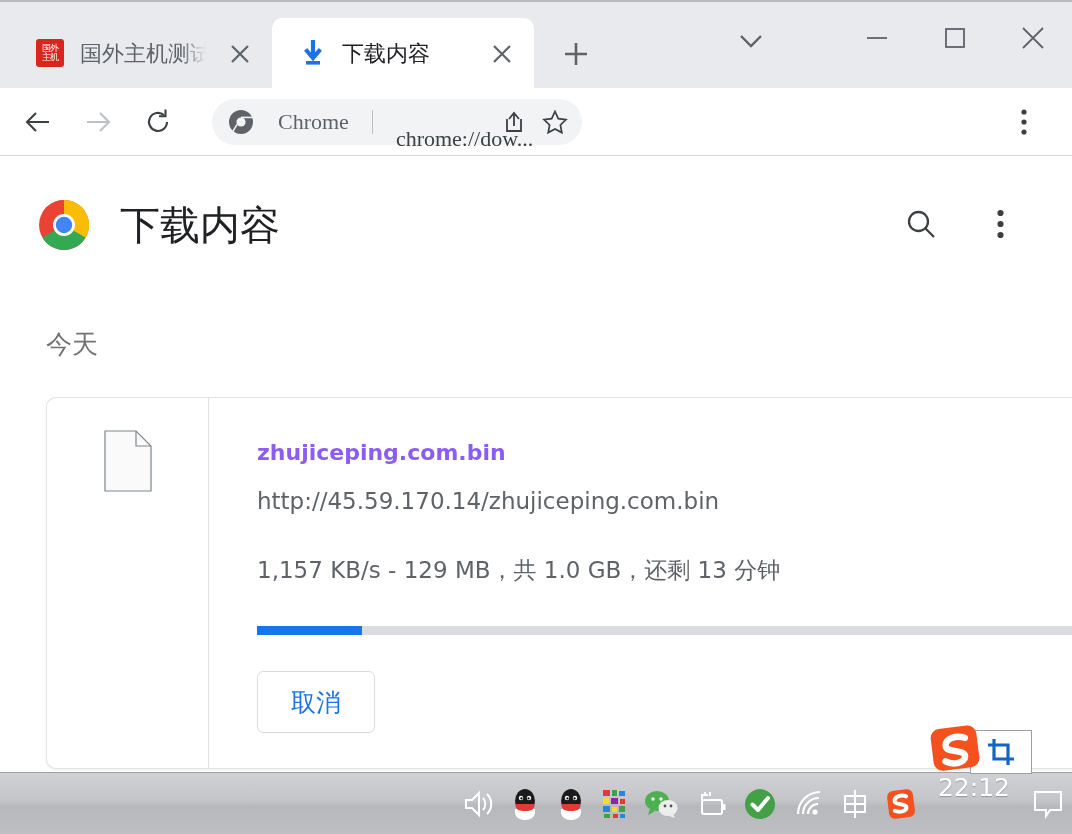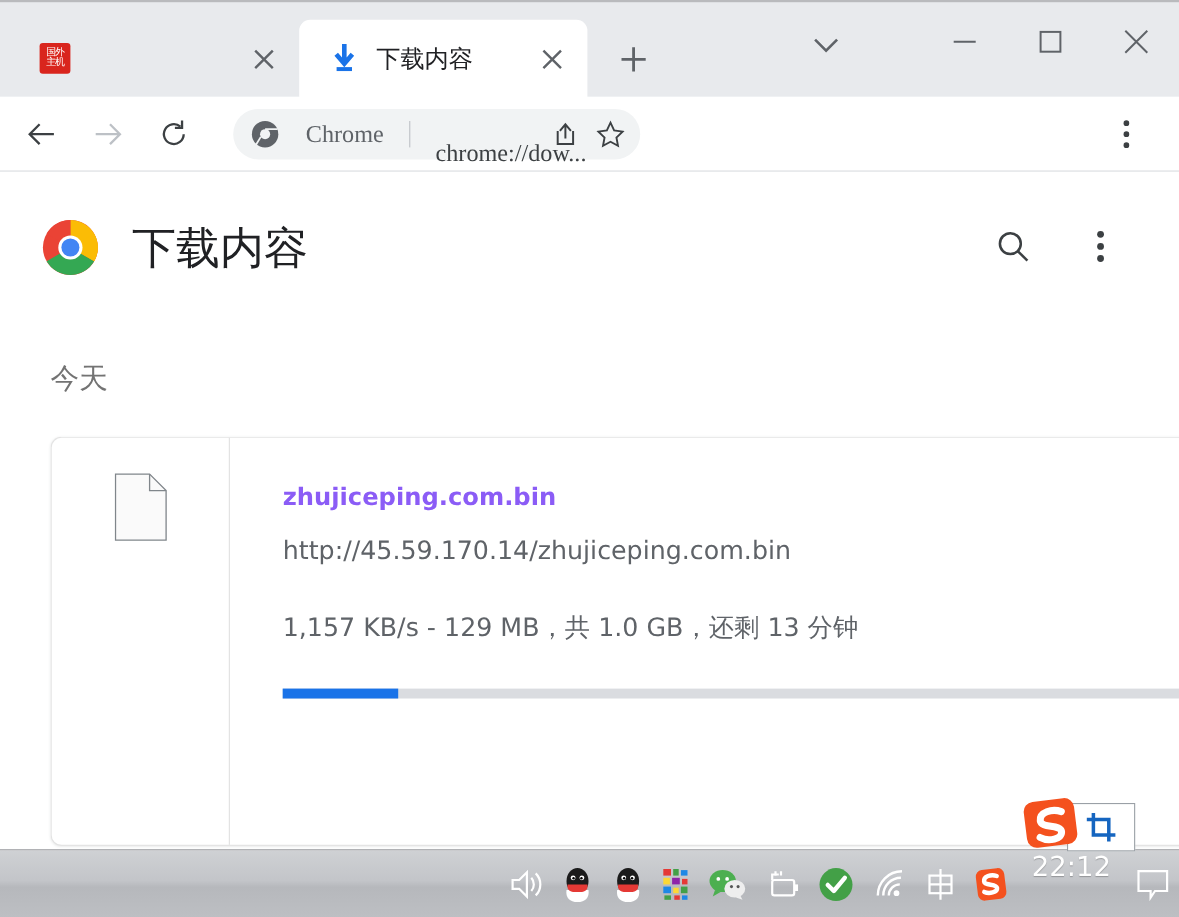--- a/index.html
+++ b/index.html
@@ -223,20 +223,21 @@
 <body>
 
 <div id="app">
 
   <div class="tabstrip">
 
     <div class="tab tab-inactive">
       <div class="tab-favicon">
         <div class="favicon-red">国外<br>主机</div>
       </div>
+      <div class="tab-title">国外主机测试</div>
       <div class="tab-close">
         <svg width="22" height="22" viewBox="0 0 22 22">
             <path d="M3 3 L19 19 M19 3 L3 19" stroke="#5f6368" stroke-width="2.2" fill="none"></path>
           </svg>
       </div>
     </div>
 
     <div class="tab tab-active">
       <div class="tab-favicon">
         <svg class="favicon-dl" viewBox="0 0 30 30">
@@ -369,20 +370,21 @@
         </svg>
       </div>
       <div class="dl-body">
         <div class="dl-name">zhujiceping.com.bin</div>
         <div class="dl-url">http://45.59.170.14/zhujiceping.com.bin</div>
         <div class="dl-status">1,157 KB/s - 129 MB，共 1.0 GB，还剩 13 分钟</div>
         <div class="progress-track">
           <div class="progress-fill" id="pfill" style="width: 12.6%; background: rgb(26, 115, 232);"></div>
         </div>
         <div class="dl-actions">
+          <div class="dl-btn">取消</div>
         </div>
       </div>
     </div>
   </div>
 
   <div class="sogou-float">
     <div class="sogou-panel">
       <svg width="30" height="30" viewBox="0 0 30 30">
         <path d="M8 2 L8 22 L28 22" stroke="#1565c0" stroke-width="3.2" fill="none"></path>
         <path d="M2 8 L22 8 L22 28" stroke="#1565c0" stroke-width="3.2" fill="none"></path>

